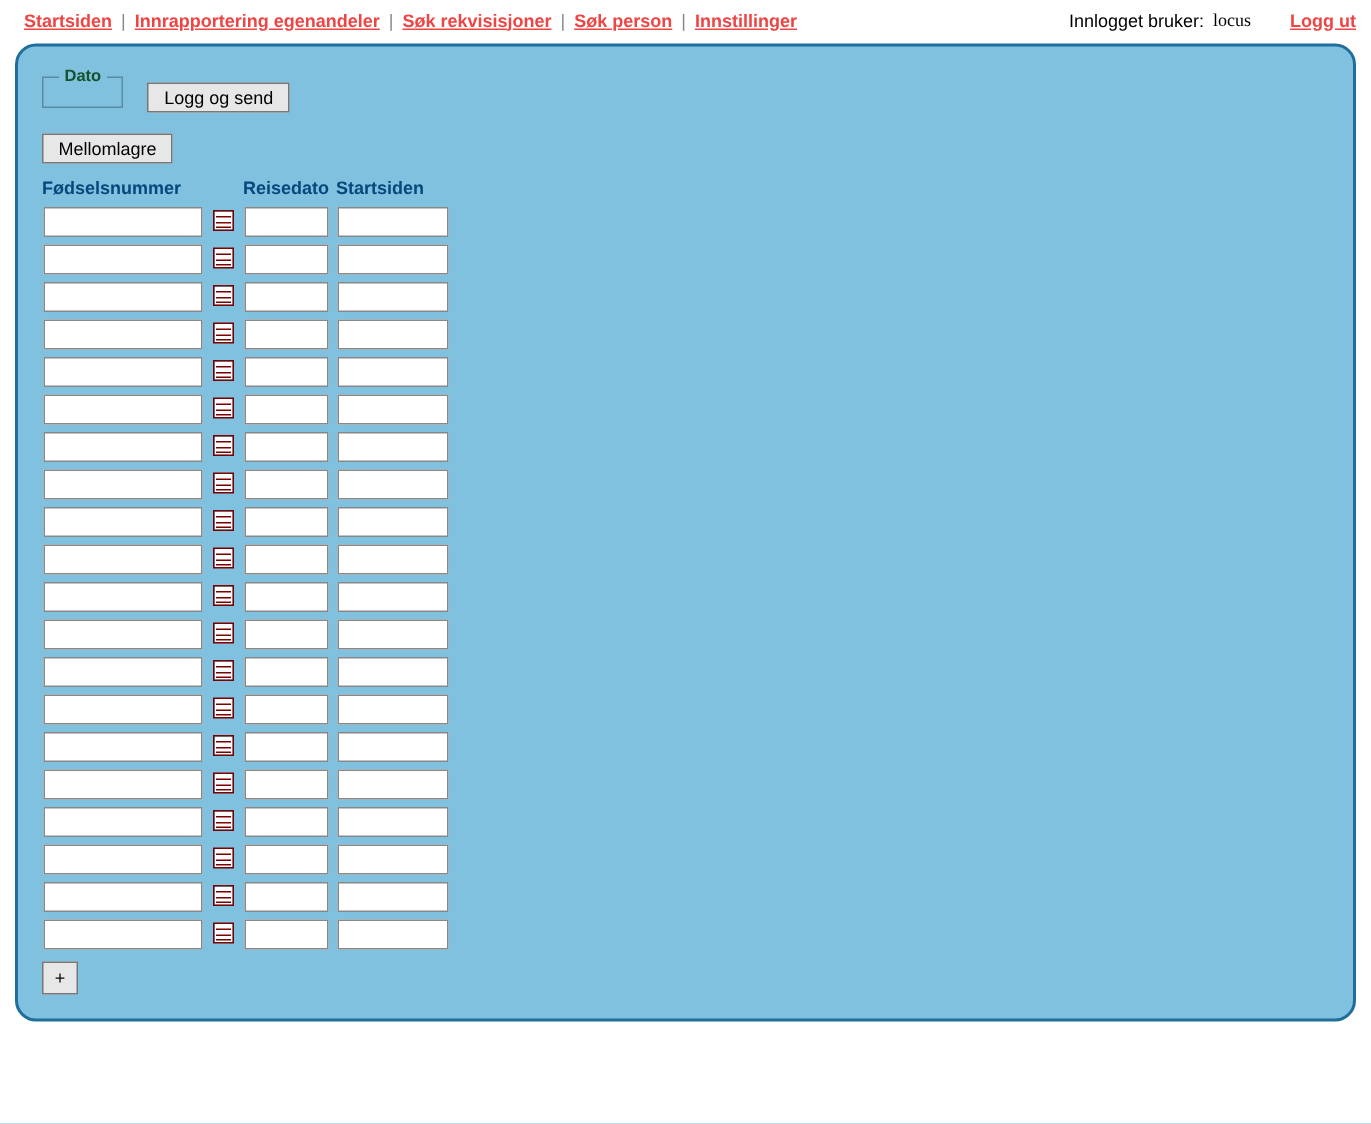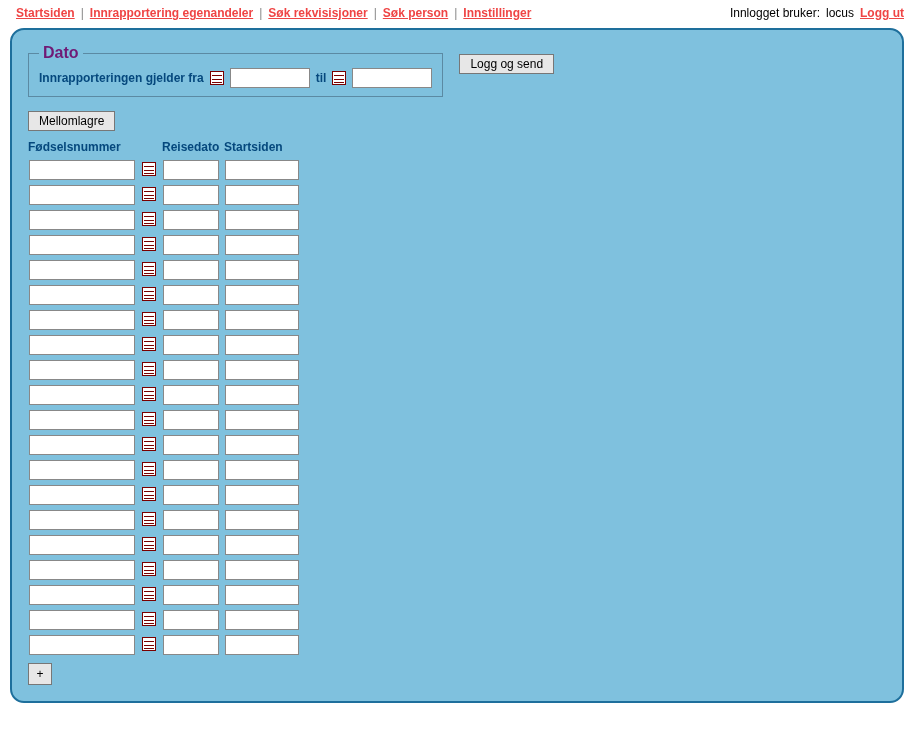--- a/index.html
+++ b/index.html
@@ -21,21 +21,21 @@
     font-weight:bold;
     flex-wrap:wrap;
   }
   .topbar .sep {
     color:#888;
     margin:0 6px;
     font-weight:normal;
   }
   .topbar .spacer { flex:1; min-width:20px; }
   .topbar .user-label { font-weight:normal; margin-right:6px; color:#000; }
-  .topbar .user-name  { font-weight:normal; margin-right:6px; color:#000; }
+  .topbar .user-name  { font-weight:normal; margin-right:26px; color:#000;font-family:Liberation Serif, serif; }
 
   
   .panel {
     margin:4px 10px 10px 10px;
     border:2px solid #1e6f9c;
     border-radius:14px;
     background:#7fc1de;
     padding:14px 16px 16px 16px;
   }
   .panel-title {
@@ -47,23 +47,23 @@
 
   
   .top-row { display:flex; align-items:flex-start; gap:16px; }
   .fs {
     border:1px solid #5b8aa3;
     padding:6px 10px 8px 10px;
     margin:0;
   }
   .fs legend {
     padding:0 4px;
-    color:#701a75;
-    font-weight:bold;
-    font-size:16px;
+    color:#14532d;
+    font-weight:bold;
+    font-size:11px;
   }
   .fs-inner { display:flex; align-items:center; gap:6px; }
   .lbl { color:#05487d; font-weight:bold; }
 
   .cal-ico {
     display:inline-block;
     width:14px; height:14px;
     border:1px solid #7a0000;
     background:
       linear-gradient(#fff,#fff) padding-box;
@@ -137,28 +137,20 @@
   <span class="user-label">Innlogget bruker:</span>
   <span class="user-name">locus</span>
   <a href="#">Logg ut</a>
 </div>
 
 <div class="panel">
 
   <div class="top-row">
     <fieldset class="fs">
       <legend>Dato</legend>
-      <div class="fs-inner">
-        <span class="lbl">Innrapporteringen gjelder fra</span>
-        <span class="cal-ico"></span>
-        <input type="text" class="date-in" value="" style="">
-        <span class="lbl">til</span>
-        <span class="cal-ico"></span>
-        <input type="text" class="date-in" value="" style="">
-      </div>
     </fieldset>
     <div style="padding-top:10px;">
       <button>Logg og send</button>
     </div>
   </div>
 
   <div class="mellom-wrap">
     <button>Mellomlagre</button>
   </div>
 

